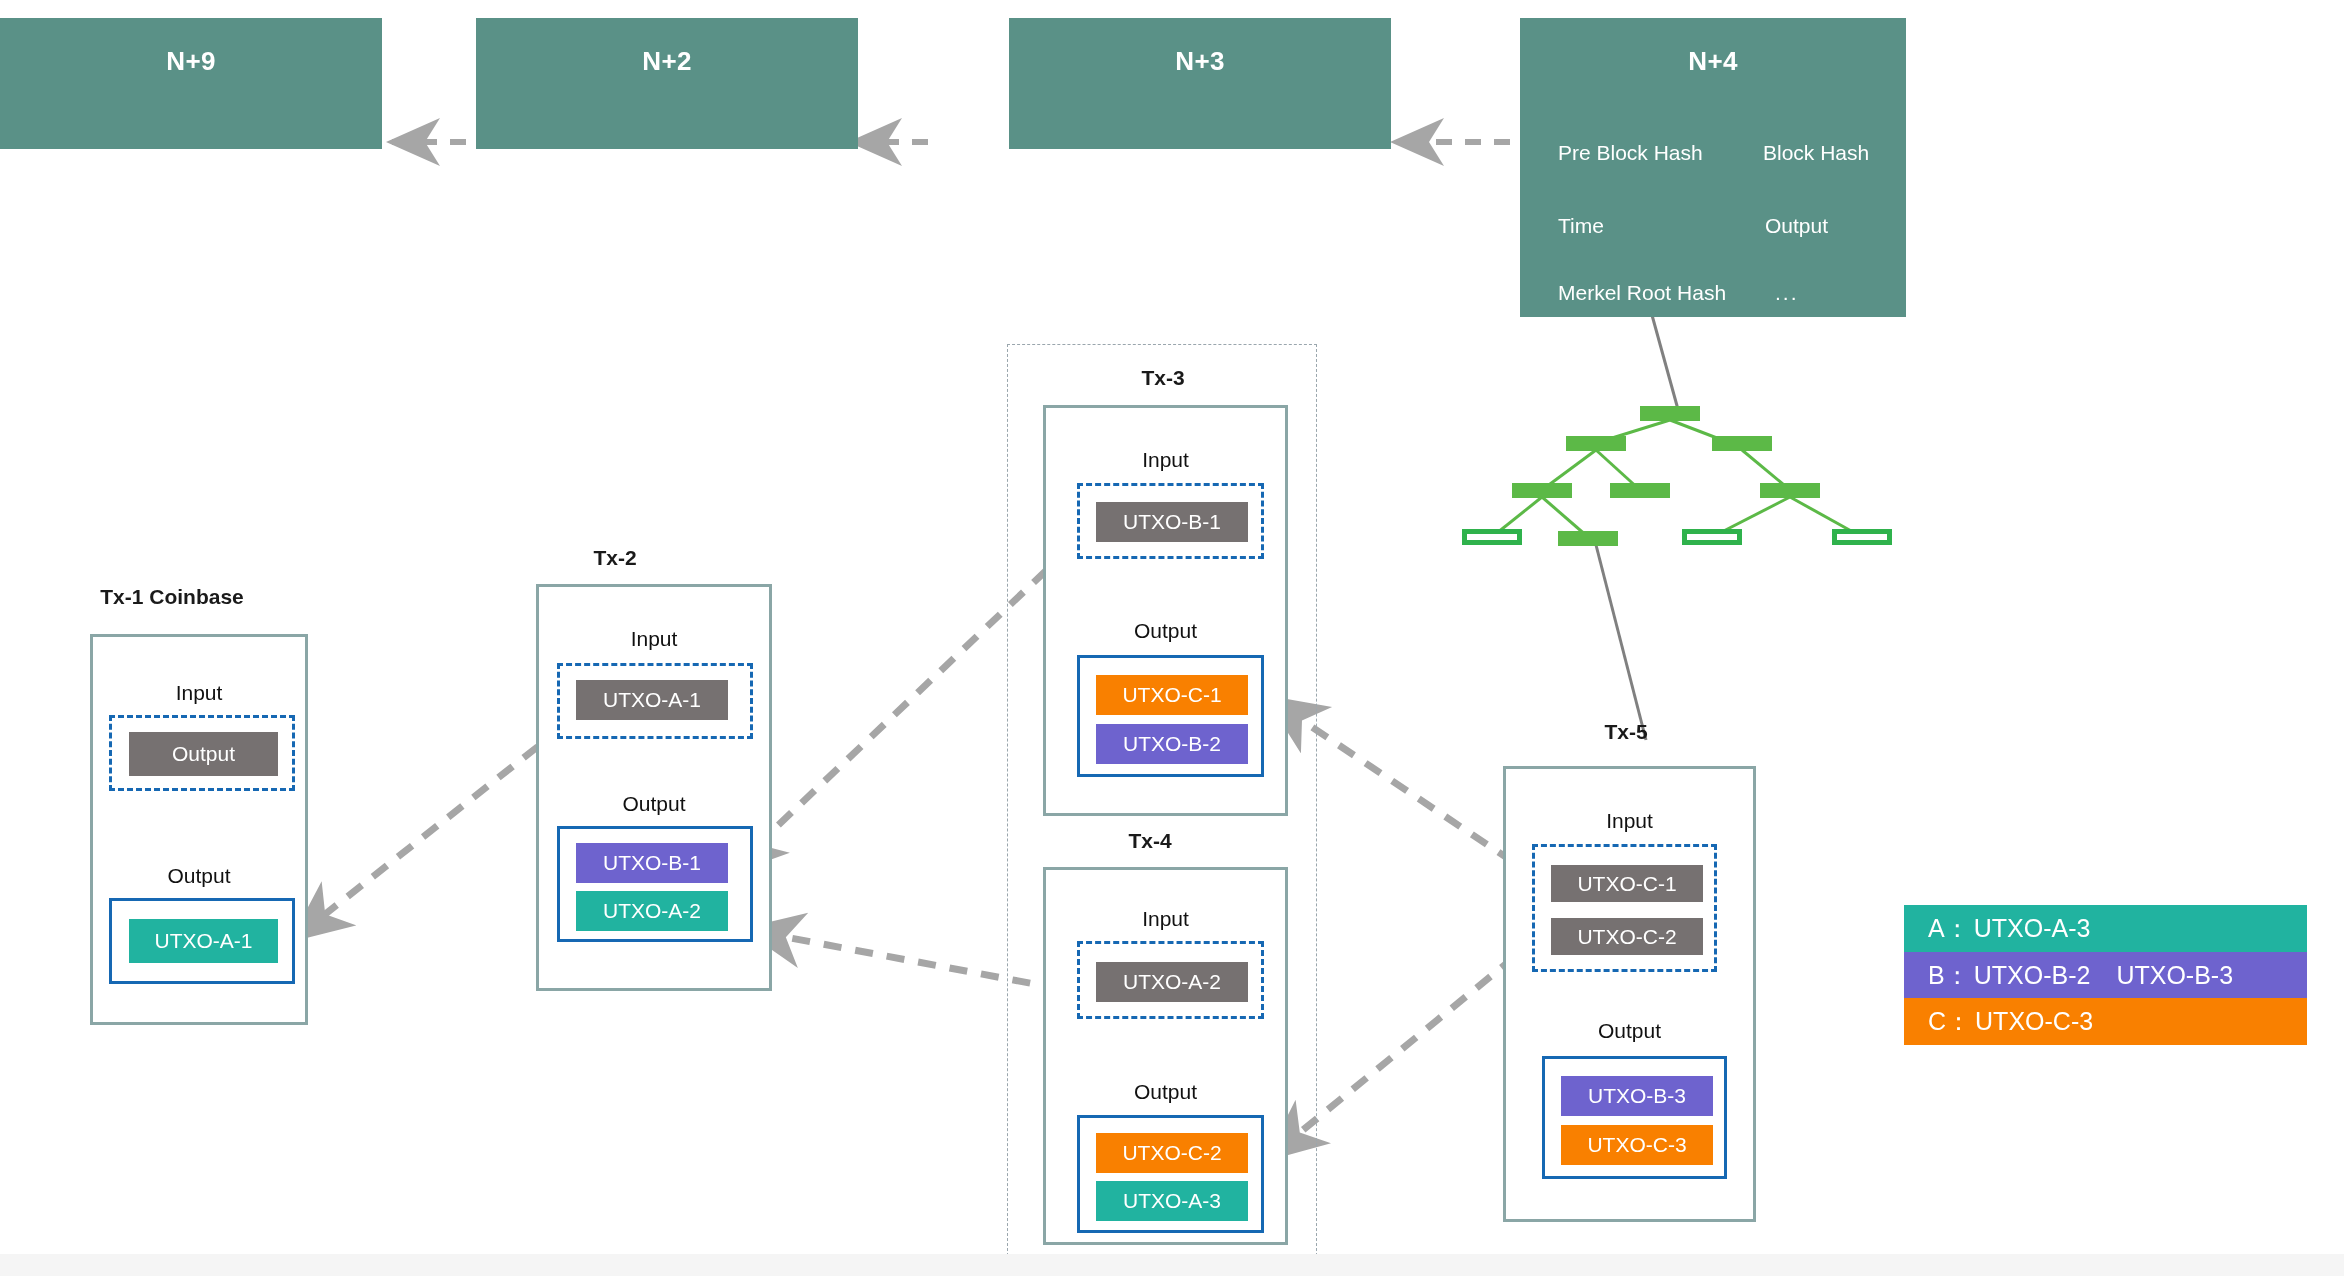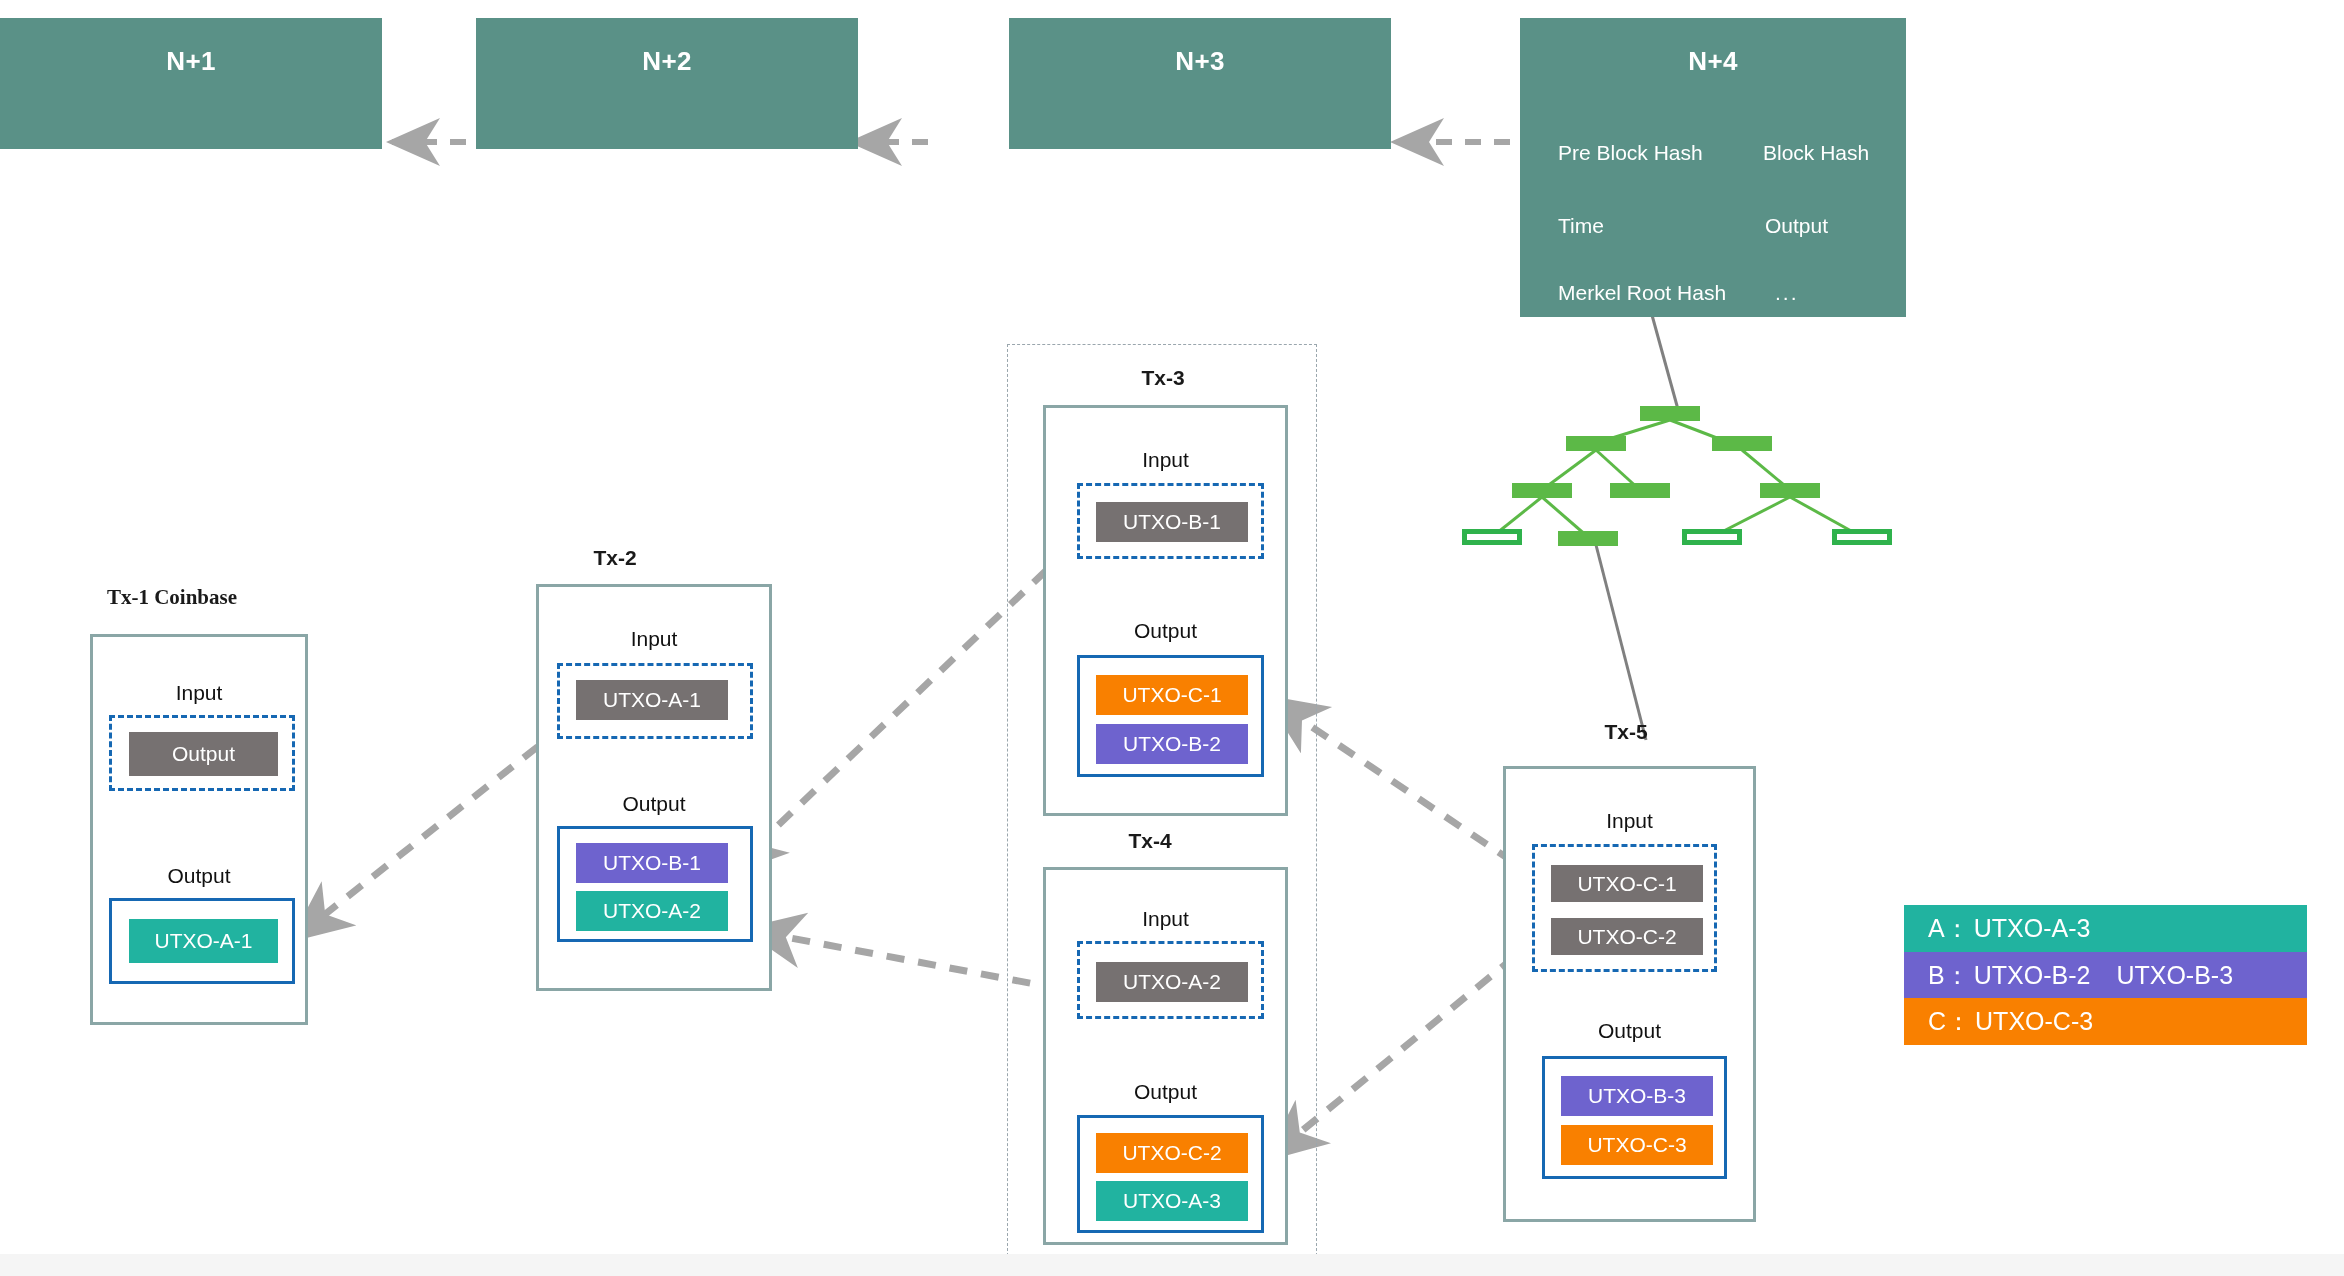--- a/index.html
+++ b/index.html
@@ -111,21 +111,21 @@
 
       <line x1="1093" y1="995" x2="748" y2="930"></line>
 
       <line x1="1540" y1="880" x2="1270" y2="699"></line>
 
       <line x1="1540" y1="936" x2="1270" y2="1157"></line>
     </g>
   </svg>
 
   <div class="block" style="left:0px;top:18px;width:382px;height:131px;">
-    <div class="bk-title">N+1</div>
+    <div class="bk-title">N+9</div>
     <div class="bk-row" style="top:133px;">
       <span class="bk-cell-l">Pre Block Hash</span>
       <span class="bk-cell-r" style="left:243px;">Block Hash</span>
     </div>
     <div class="bk-dots" style="top:182px;left:-112px;">...</div>
   </div>
 
   <div class="block" style="left:476px;top:18px;width:382px;height:131px;">
     <div class="bk-title">N+2</div>
     <div class="bk-row" style="top:133px;">
@@ -168,21 +168,21 @@
     <div style="position:absolute;left:1610px;top:483px;width:60px;height:15px;background:#5cb947;"></div>
     <div style="position:absolute;left:1760px;top:483px;width:60px;height:15px;background:#5cb947;"></div>
     <div style="position:absolute;left:1462px;top:529px;width:60px;height:16px;background:#fff;border:5px solid #2fb24c;box-sizing:border-box;"></div>
     <div style="position:absolute;left:1558px;top:531px;width:60px;height:15px;background:#5cb947;"></div>
     <div style="position:absolute;left:1682px;top:529px;width:60px;height:16px;background:#fff;border:5px solid #2fb24c;box-sizing:border-box;"></div>
     <div style="position:absolute;left:1832px;top:529px;width:60px;height:16px;background:#fff;border:5px solid #2fb24c;box-sizing:border-box;"></div>
   </div>
 
   <div class="group-dash" style="left:1007px;top:344px;width:310px;height:932px;"></div>
 
-  <div class="tx-title" style="left:92px;top:585px;width:160px;font-family:Liberation Serif, serif;">Tx-1 Coinbase</div>
+  <div class="tx-title" style="left:92px;top:585px;width:160px;">Tx-1 Coinbase</div>
   <div class="tx-box" style="left:90px;top:634px;width:218px;height:391px;">
     <div class="io-label" style="top:44px;">Input</div>
     <div class="io-group inp" style="left:16px;top:78px;width:186px;height:76px;">
       <div class="utxo c-gray" style="left:17px;top:14px;width:149px;height:44px;">Output</div>
     </div>
     <div class="io-label" style="top:227px;">Output</div>
     <div class="io-group outp" style="left:16px;top:261px;width:186px;height:86px;">
       <div class="utxo c-teal" style="left:17px;top:18px;width:149px;height:44px;">UTXO-A-1</div>
     </div>
   </div>

